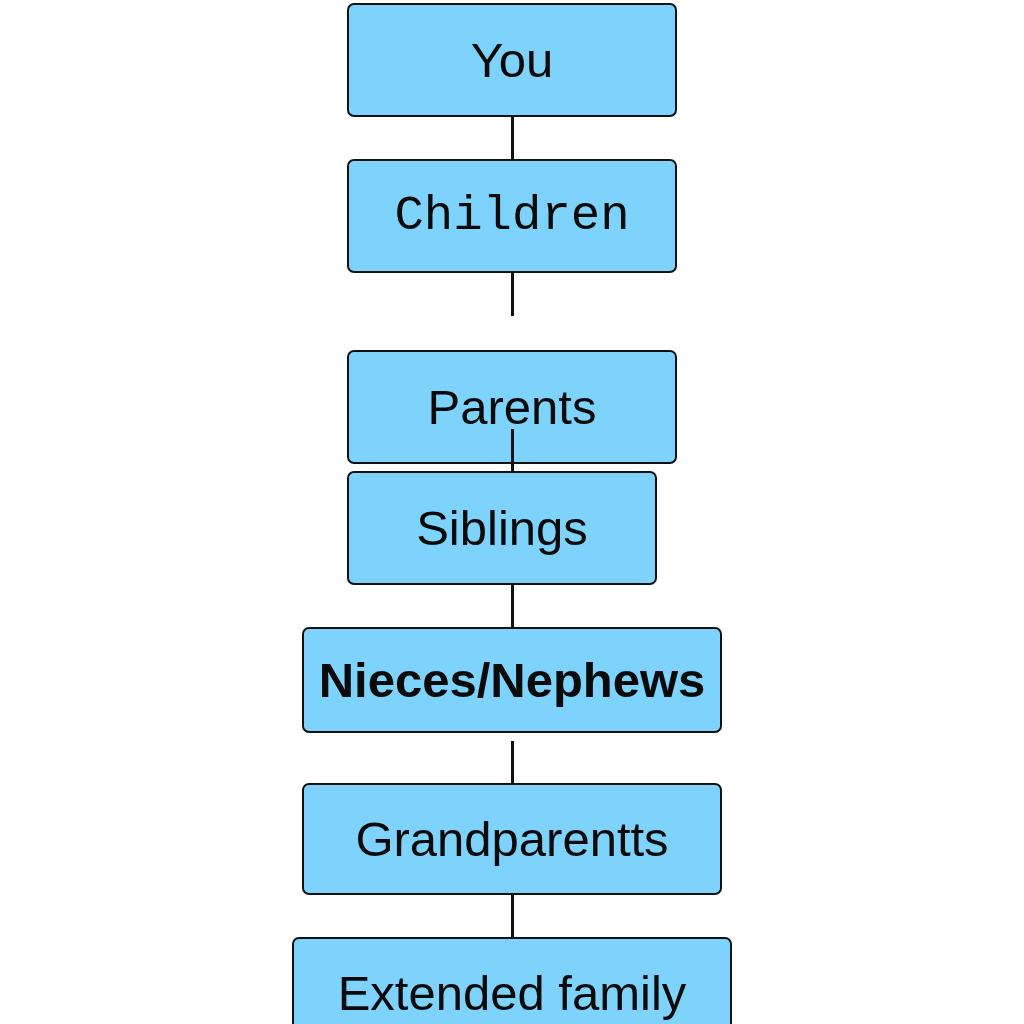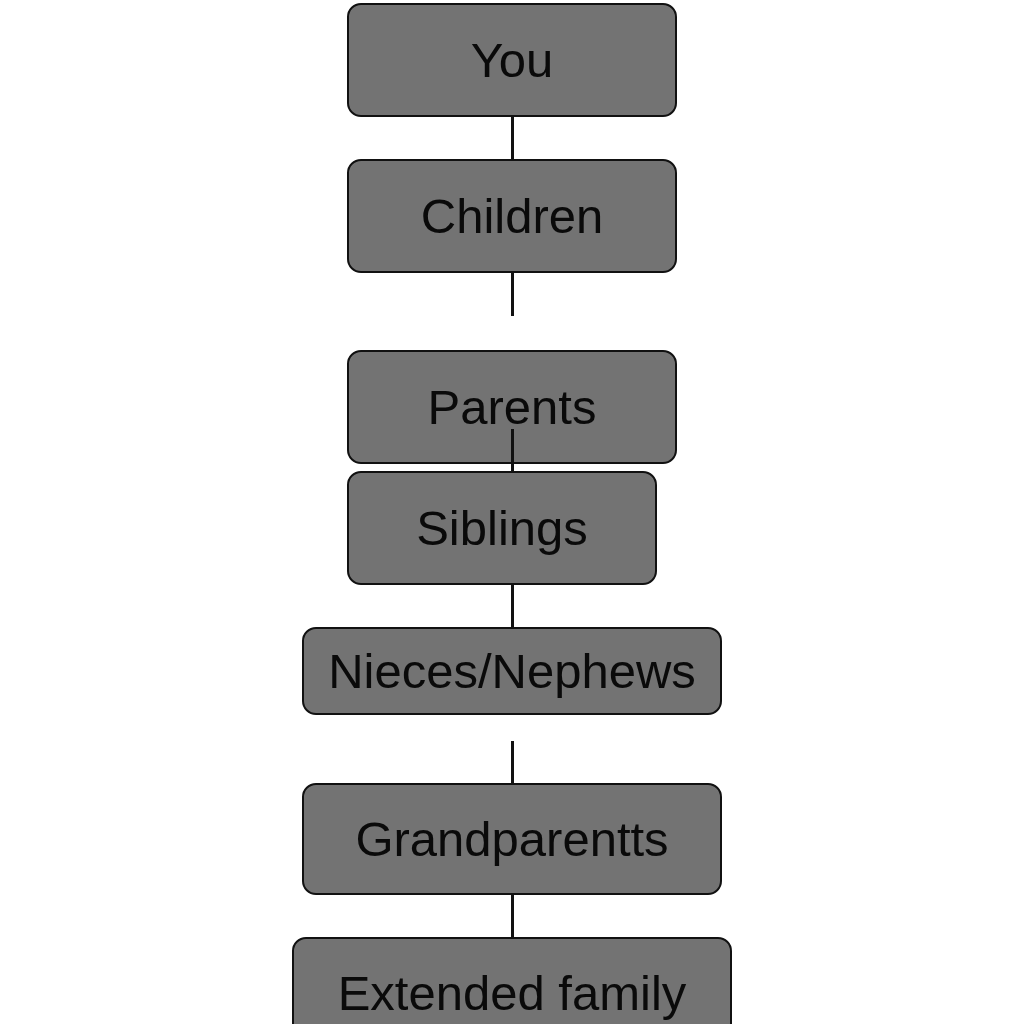--- a/index.html
+++ b/index.html
@@ -4,23 +4,23 @@
   <style>
     html, body { margin: 0; padding: 0; }
     body {
       width: 1024px; height: 1024px; overflow: hidden;
       background: #ffffff; position: relative;
       font-family: "Liberation Sans", "DejaVu Sans", sans-serif;
     }
     .node {
       position: absolute;
       box-sizing: border-box;
-      background: #737373;
+      background: #7dd3fc;
       border: 2.5px solid #111111;
-      border-radius: 14px;
+      border-radius: 7px;
       display: flex; align-items: center; justify-content: center;
       color: #0a0a0a;
       font-size: 49px;
       letter-spacing: 0px;
       white-space: nowrap;
     }
     .connector {
       position: absolute;
       width: 2.5px;
       background: #111111;
@@ -29,36 +29,36 @@
   </style>
 </head>
 <body>
 
 <div>
   <div class="node" style="left:347px; top:3px; width:330px; height:114px;">
     <span>You</span>
   </div>
   <div class="connector" style="top:117px; height:43px;"></div>
 
-  <div class="node" style="left:347px; top:159px; width:330px; height:114px;">
+  <div class="node" style="left:347px; top:159px; width:330px; height:114px;font-family:Liberation Mono, monospace;">
     <span>Children</span>
   </div>
   <div class="connector" style="top:273px; height:43px;"></div>
 
   <div class="node" style="left:347px; top:315px; width:330px; height:114px;margin-top:35px;">
     <span>Parents</span>
   </div>
   <div class="connector" style="top:429px; height:43px;"></div>
 
   <div class="node" style="left:347px; top:471px; width:310px; height:114px;">
     <span>Siblings</span>
   </div>
   <div class="connector" style="top:585px; height:43px;"></div>
 
-  <div class="node" style="left:302px; top:627px; width:420px; height:88px;">
+  <div class="node" style="left:302px; top:627px; width:420px; height:106px;font-weight:bold;">
     <span>Nieces/Nephews</span>
   </div>
   <div class="connector" style="top:741px; height:43px;"></div>
 
   <div class="node" style="left:302px; top:783px; width:420px; height:112px;">
     <span>Grandparentts</span>
   </div>
   <div class="connector" style="top:895px; height:43px;"></div>
 
   <div class="node" style="left:292px; top:937px; width:440px; height:120px; align-items:flex-start; padding-top:26px;">

